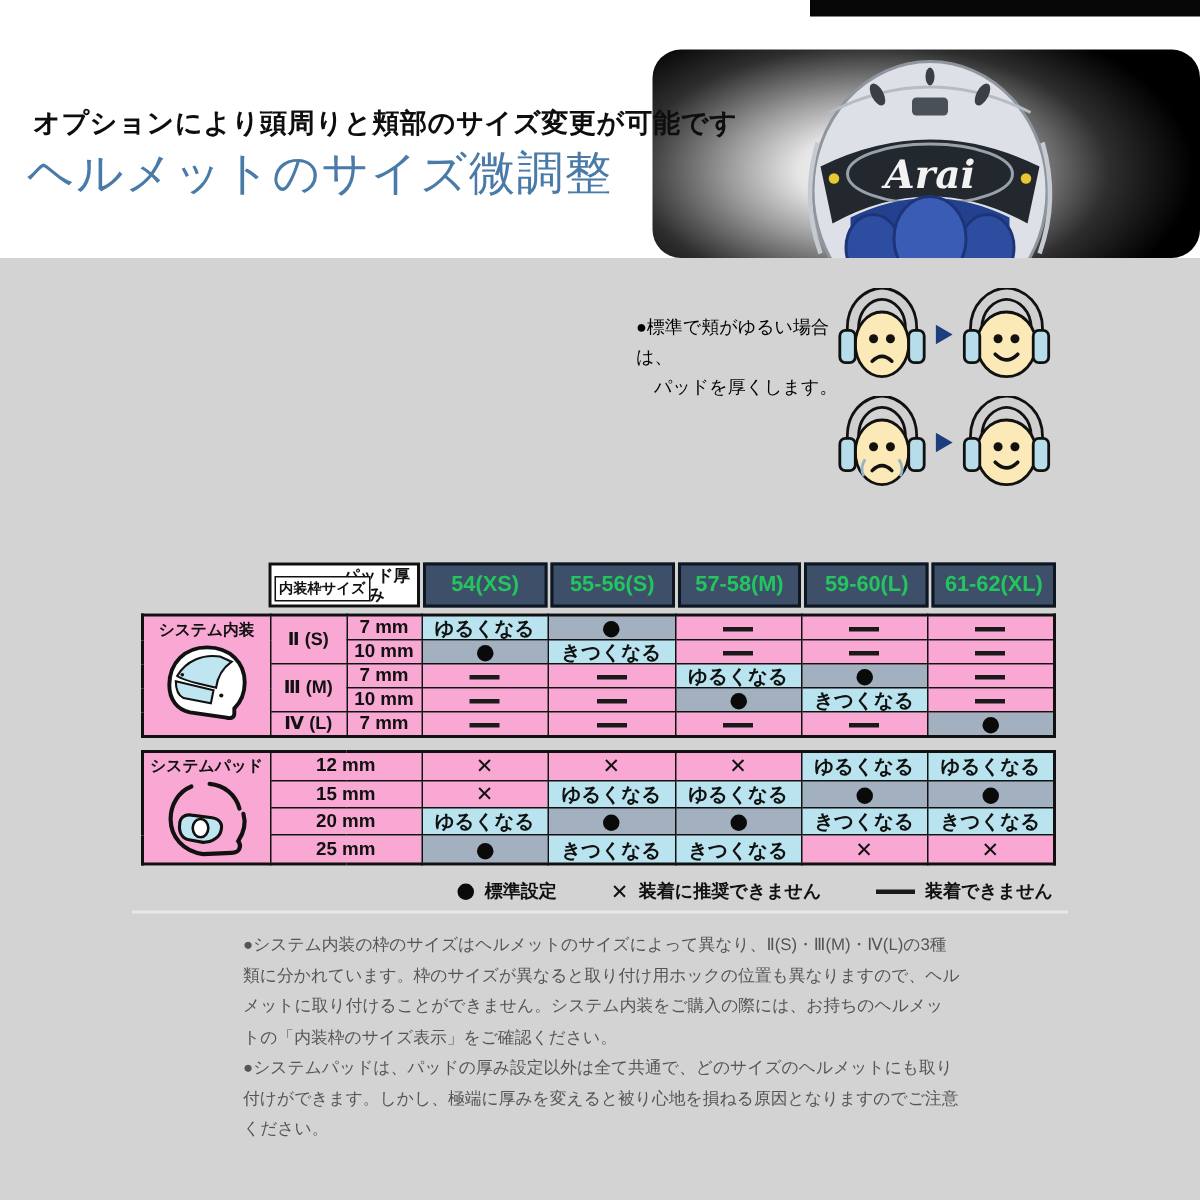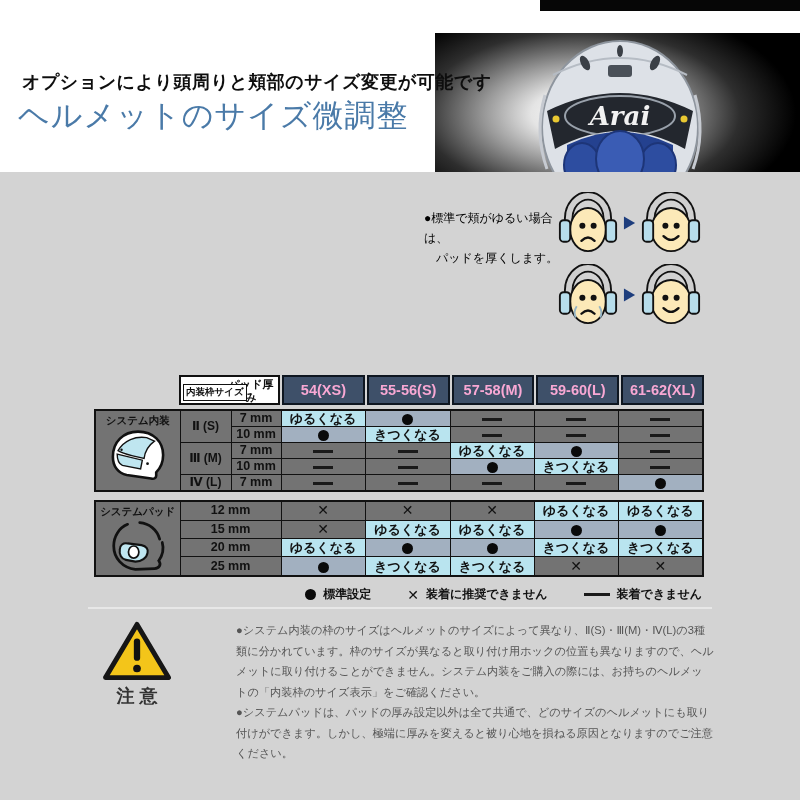--- a/index.html
+++ b/index.html
@@ -12,21 +12,21 @@
     --arrow-blue:#1d3d7d;
   }
   *{box-sizing:border-box;}
   html,body{margin:0;padding:0;}
   body{font-family:"Liberation Sans","DejaVu Sans",sans-serif;background:#fff;}
   .page{position:relative;width:800px;height:800px;background:#fff;overflow:hidden;}
 
   
   .hdr-topbar{position:absolute;left:540px;top:0;width:260px;height:11px;background:#060606;}
   .photo{position:absolute;left:435px;top:33px;width:365px;height:139px;overflow:hidden;
-    background:radial-gradient(ellipse 62% 85% at 40% 58%, #ffffff 0%, #e4e4e4 22%, #9b9b9b 42%, #2e2e2e 70%, #000 95%);}
+    background:radial-gradient(ellipse 62% 85% at 40% 58%, #ffffff 0%, #e4e4e4 22%, #9b9b9b 42%, #2e2e2e 70%, #000 95%);border-radius:19px;}
   .subtitle{position:absolute;left:22px;top:70px;font-size:18px;font-weight:bold;color:#0e0e0e;letter-spacing:.5px;white-space:nowrap;}
   .title{position:absolute;left:18px;top:95px;font-size:31px;font-weight:400;color:var(--title-color);letter-spacing:1px;white-space:nowrap;}
 
   
   .content{position:absolute;left:0;top:172px;width:800px;height:628px;background:var(--page-gray);}
   .intro-text{position:absolute;left:90px;top:23px;width:338px;font-size:13.8px;line-height:21.4px;color:#595959;}
   .tip-text{position:absolute;left:424px;width:150px;font-size:12px;line-height:20px;color:#000000;}
   .tip-text .l2{padding-left:12px;}
   .tip1-text{top:36px;} .tip2-text{top:107px;}
   .faces{position:absolute;left:558px;display:flex;align-items:center;gap:5px;}
@@ -34,25 +34,25 @@
   .face{width:60px;height:62px;}
   .arrow{width:13px;height:16px;}
 
   
   .table-area{position:absolute;left:94px;top:203px;width:610px;}
   .size-header{display:flex;height:30px;}
   .sh-spacer{width:85px;}
   .corner{width:101px;position:relative;background:#fff;border:2px solid #111;}
   .corner-col{position:absolute;top:1px;right:2px;width:50px;font-size:11px;font-weight:bold;line-height:13px;text-align:center;color:#111;}
   .corner-row{position:absolute;left:2px;bottom:2px;border:1px solid #111;font-size:9.5px;font-weight:bold;padding:1px 2px;color:#111;background:#fff;white-space:nowrap;}
-  .sh-cell{flex:1;margin-left:2px;background:var(--th-bg);border:2px solid #0e1620;color:#f9a8d4;
+  .sh-cell{flex:1;margin-left:2px;background:var(--th-bg);border:2px solid #0e1620;color:#22c55e;
     font-size:14.5px;font-weight:bold;display:flex;align-items:center;justify-content:center;white-space:nowrap;}
   table.matrix{border-collapse:collapse;table-layout:fixed;width:610px;border:2px solid #111;background:#fff;}
   table.m1{margin-top:4px;} table.m2{margin-top:8px;}
-  .matrix td{border:1px solid #111;background:#737373;text-align:center;font-weight:bold;color:#111;
+  .matrix td{border:1px solid #111;background:#f9a8d4;text-align:center;font-weight:bold;color:#111;
     font-size:13px;height:15.6px;padding:0;line-height:15px;}
   td.label-cell{vertical-align:top;padding-top:2px;}
   .sec-label{font-size:10.5px;font-weight:bold;letter-spacing:0;}
   .sec-icon{width:58px;height:52px;margin-top:1px;}
   td.frame-cell{font-size:12px;}
   td.thick-cell{font-size:12.5px;}
   td.c-cyan{background:var(--cyan);}
   td.c-std{background:var(--std-gray);}
   td.c-ng{font-size:14px;}
   .dot{display:inline-block;width:11px;height:11px;border-radius:50%;background:#0a0a0a;vertical-align:middle;}
@@ -311,28 +311,20 @@
         </div>
         <div class="legend-item">
           <span class="dash"></span>
           <span>装着できません</span>
         </div>
       </div>
     </div>
 
     <div class="divider"></div>
     <div class="caution">
-      <div class="caution-icon-block">
-        <svg viewBox="0 0 100 88">
-          <polygon points="50,6 95,82 5,82" style="fill:var(--caution-yellow)" stroke="#161616" stroke-width="7" stroke-linejoin="round"></polygon>
-          <rect x="45.5" y="26" width="9" height="32" rx="4.5" fill="#111"></rect>
-          <circle cx="50" cy="69" r="5.5" fill="#111"></circle>
-        </svg>
-        <div class="caution-label">注意</div>
-      </div>
       <div class="caution-notes">
         <p>●システム内装の枠のサイズはヘルメットのサイズによって異なり、Ⅱ(S)・Ⅲ(M)・Ⅳ(L)の3種類に分かれています。枠のサイズが異なると取り付け用ホックの位置も異なりますので、ヘルメットに取り付けることができません。システム内装をご購入の際には、お持ちのヘルメットの「内装枠のサイズ表示」をご確認ください。</p>
         <p>●システムパッドは、パッドの厚み設定以外は全て共通で、どのサイズのヘルメットにも取り付けができます。しかし、極端に厚みを変えると被り心地を損ねる原因となりますのでご注意ください。</p>
       </div>
     </div>
 
   </div>
 </div>
 
 </body></html>

